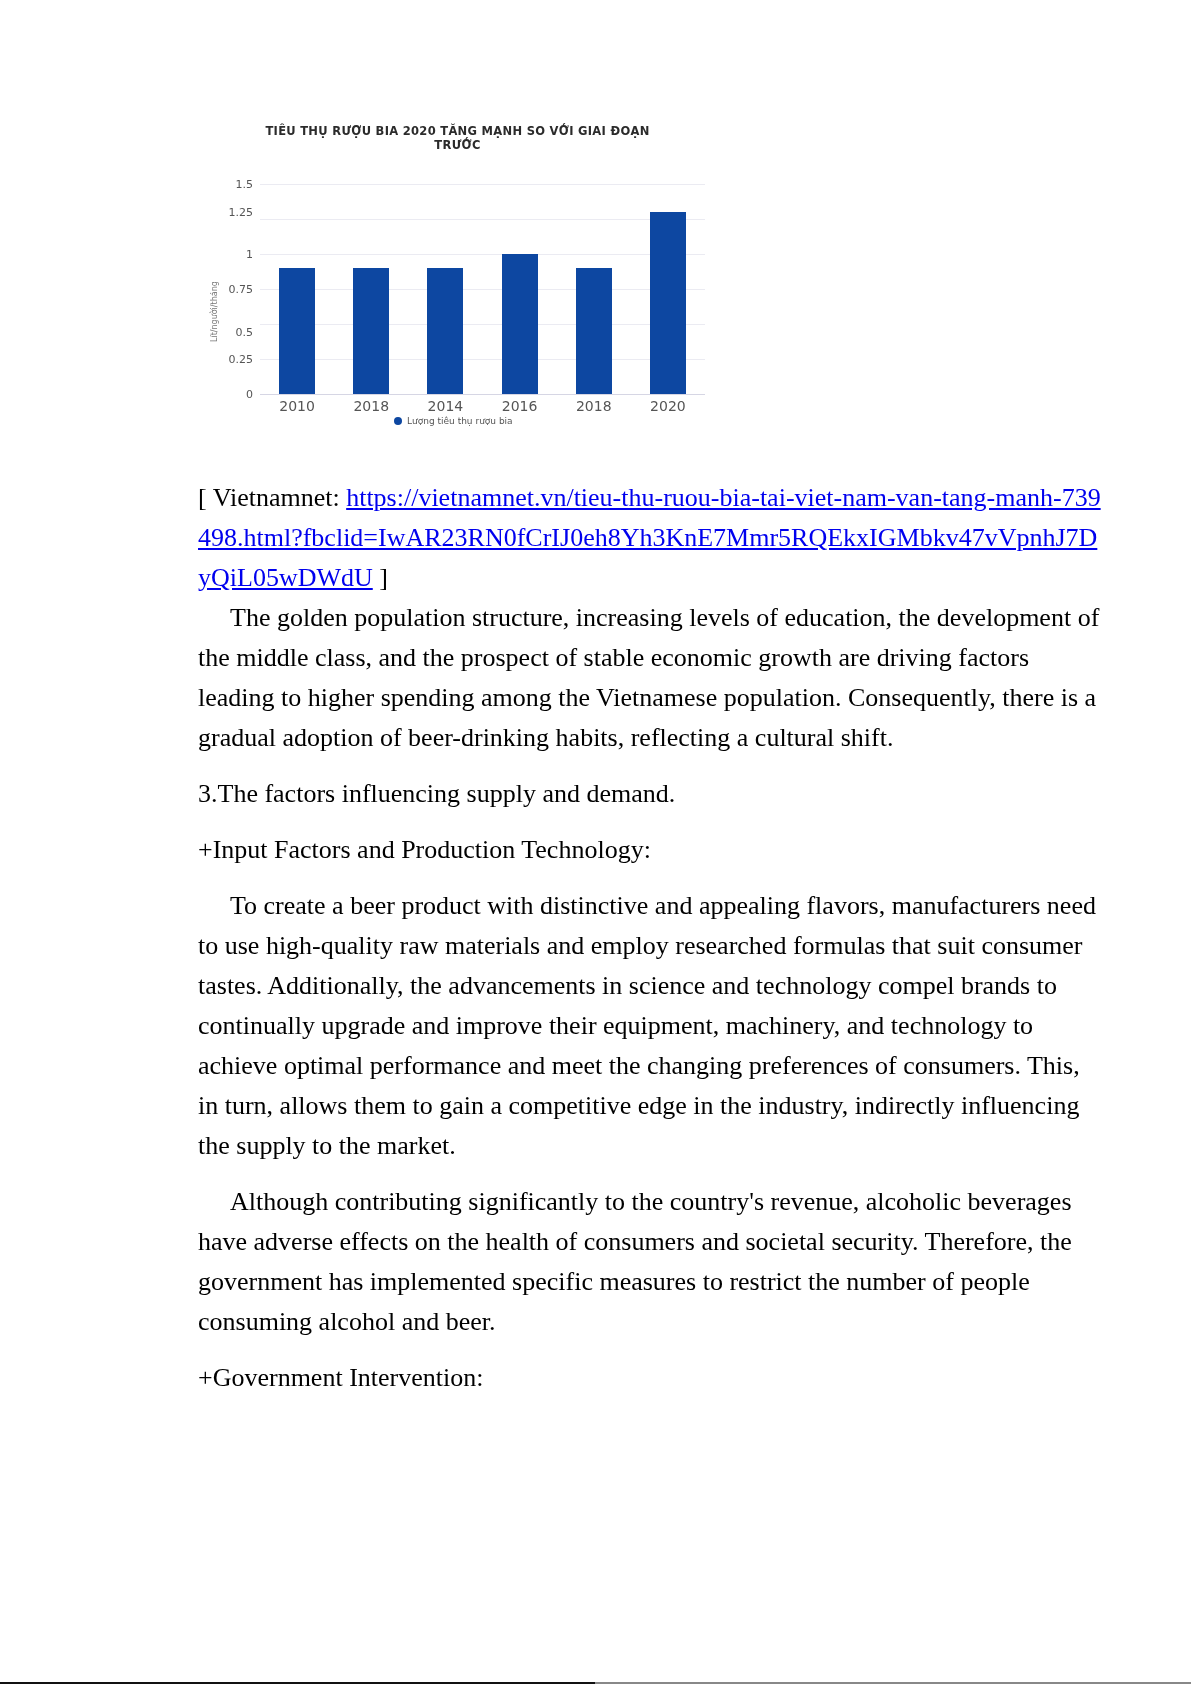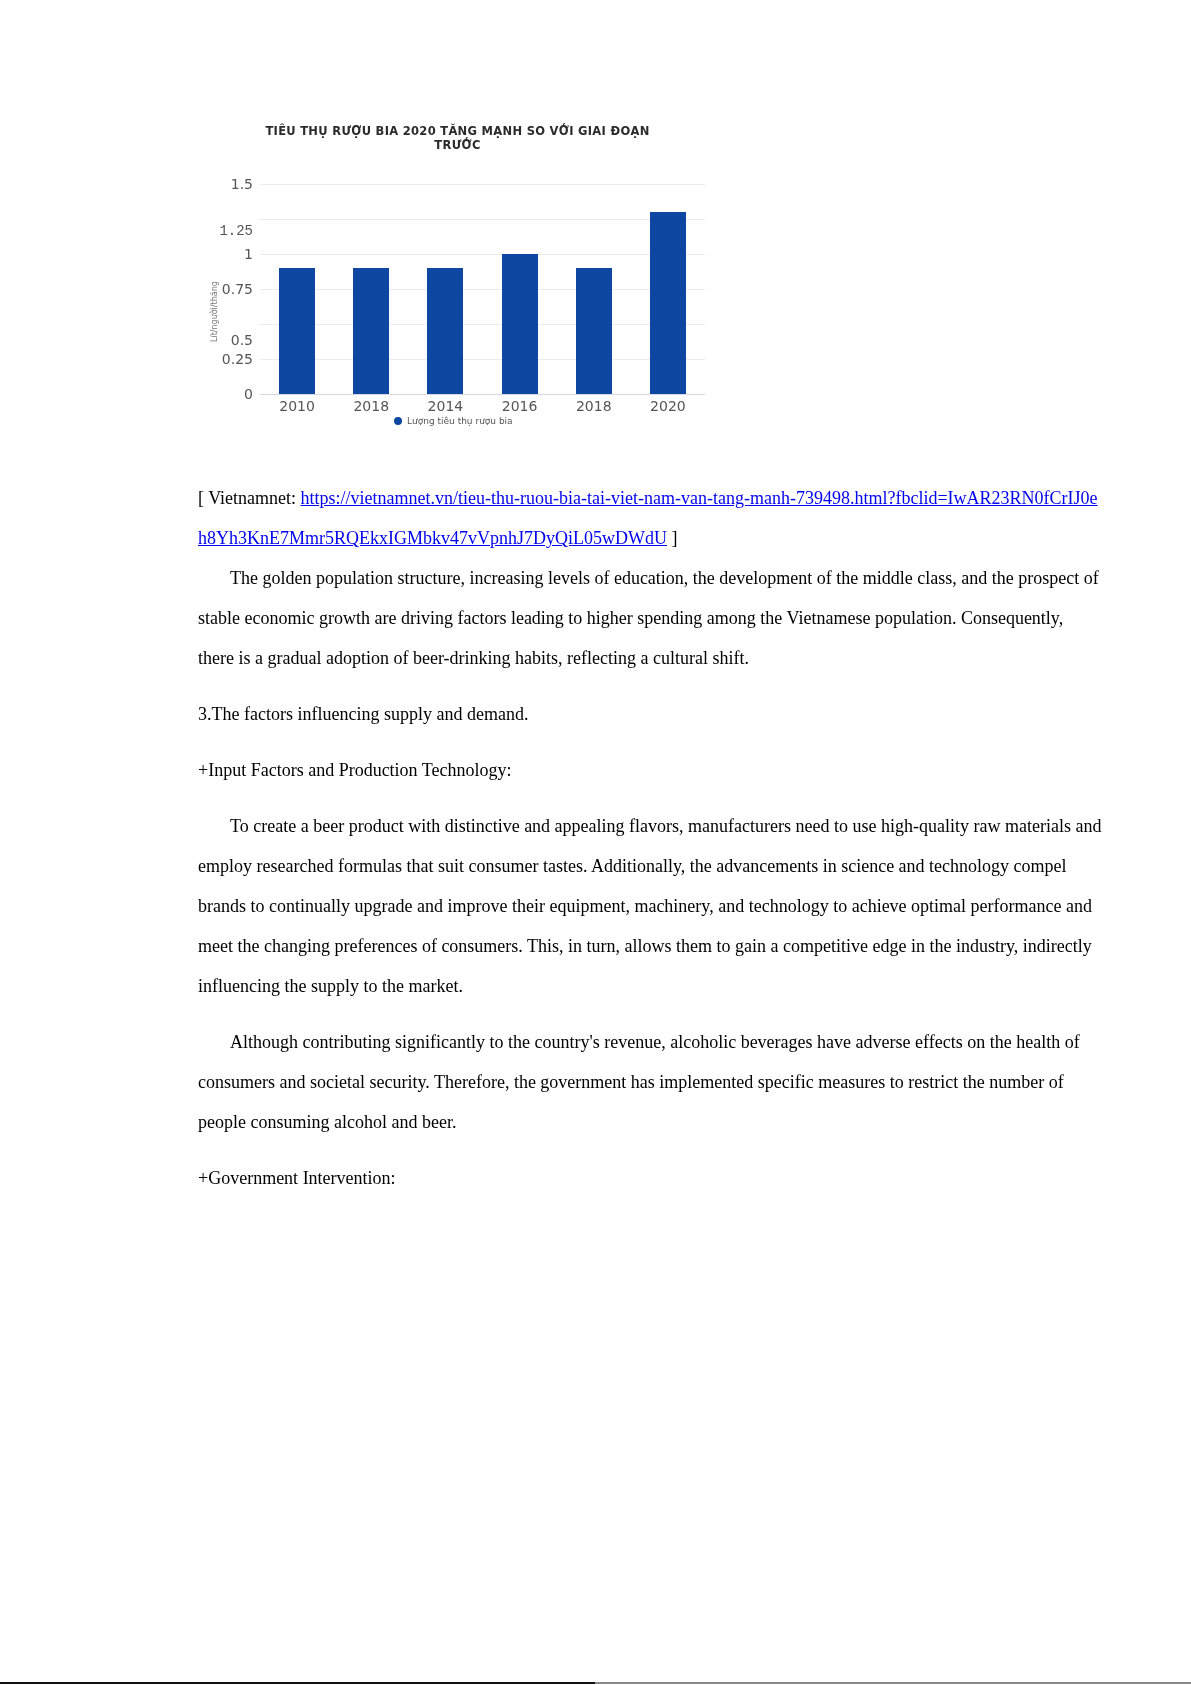--- a/index.html
+++ b/index.html
@@ -8,34 +8,34 @@
 
   
   .chart { position: absolute; left: 200px; top: 110px; width: 540px; height: 330px;
            font-family: "DejaVu Sans", sans-serif; }
   .chart-title { position: absolute; left: 0; top: 14px; width: 515px; text-align: center;
                  font-size: 11.5px; font-weight: bold; color: #2b2b2b; line-height: 14px;
                  letter-spacing: 0.3px; }
   .plot { position: absolute; left: 60px; top: 74px; width: 445px; height: 210px; }
   .gridline { position: absolute; left: 0; width: 100%; height: 1px; background: #ebebf2; }
   .gridline.base { background: #d6d6e4; }
-  .ytick { position: absolute; right: 452px; font-size: 14px; color: #555; transform: translateY(-50%);
+  .ytick { position: absolute; right: 452px; font-size: 11px; color: #555; transform: translateY(-50%);
            white-space: nowrap; }
   .ylabel { position: absolute; left: 2px; top: 104px; font-size: 8px; color: #777;
             transform: rotate(-90deg); transform-origin: left top; white-space: nowrap; }
   .ylabel-wrap { position: absolute; left: 8px; top: 128px; width: 12px; height: 70px; }
   .bar { position: absolute; bottom: 0; width: 36px; background: #0d47a1; }
   .xtick { position: absolute; top: 214px; width: 60px; margin-left: -30px; text-align: center;
            font-size: 14px; color: #555; }
   .legend { position: absolute; left: 194px; top: 306px; font-size: 9px; color: #555;
             display: flex; align-items: center; gap: 5px; white-space: nowrap; }
   .legend-dot { width: 8px; height: 8px; border-radius: 50%; background: #0d47a1; display: inline-block; }
 
   
-  .text { position: absolute; left: 198px; top: 478px; width: 904px; font-size: 18px; line-height: 40px; }
+  .text { position: absolute; left: 198px; top: 478px; width: 904px; font-size: 26px; line-height: 40px; }
   .text p { margin: 0; }
   .text p.gap { margin-top: 16px; }
   .indent { text-indent: 32px; }
   .indent-dash { text-indent: 26px; }
   a.link { color: #0000ee; text-decoration: underline; word-break: break-all; }
 
   .bottom-rule { position: absolute; left: 0; top: 1682px; height: 2px; width: 1191px;
                  background: linear-gradient(to right, #111 0, #111 595px, #888 595px, #888 100%); }
 </style>
 </head>
@@ -50,27 +50,27 @@
   <div class="ylabel-wrap">
     <div class="ylabel">Lít/người/tháng</div>
   </div>
 
   <div class="plot" id="plot">
       <div class="gridline base" style="top: 210px;"></div>
       <div class="ytick" style="top: 210px;">0</div>
       <div class="gridline" style="top: 175px;"></div>
       <div class="ytick" style="top: 175px;">0.25</div>
       <div class="gridline" style="top: 140px;"></div>
-      <div class="ytick" style="top: 156px;">0.5</div>
+      <div class="ytick" style="top: 148px;">0.5</div>
       <div class="gridline" style="top: 105px;"></div>
       <div class="ytick" style="top: 105px; padding-left: 18px;">0.75</div>
       <div class="gridline" style="top: 70px;"></div>
       <div class="ytick" style="top: 70px;">1</div>
       <div class="gridline" style="top: 35px;"></div>
-      <div class="ytick" style="top: 47px; font-family: Liberation Mono, monospace;">1.25</div>
+      <div class="ytick" style="top: 28px;">1.25</div>
       <div class="gridline" style="top: 0px;"></div>
       <div class="ytick" style="top: 0px;">1.5</div>
       <div class="bar" style="left: 19.0833px; height: 126px; background: rgb(13, 71, 161);"></div>
       <div class="xtick" style="left: 37.0833px;">2010</div>
       <div class="bar" style="left: 93.25px; height: 126px; background: rgb(13, 71, 161);"></div>
       <div class="xtick" style="left: 111.25px;">2018</div>
       <div class="bar" style="left: 167.417px; height: 126px; background: rgb(13, 71, 161);"></div>
       <div class="xtick" style="left: 185.417px;">2014</div>
       <div class="bar" style="left: 241.583px; height: 140px; background: rgb(13, 71, 161);"></div>
       <div class="xtick" style="left: 259.583px;">2016</div>

